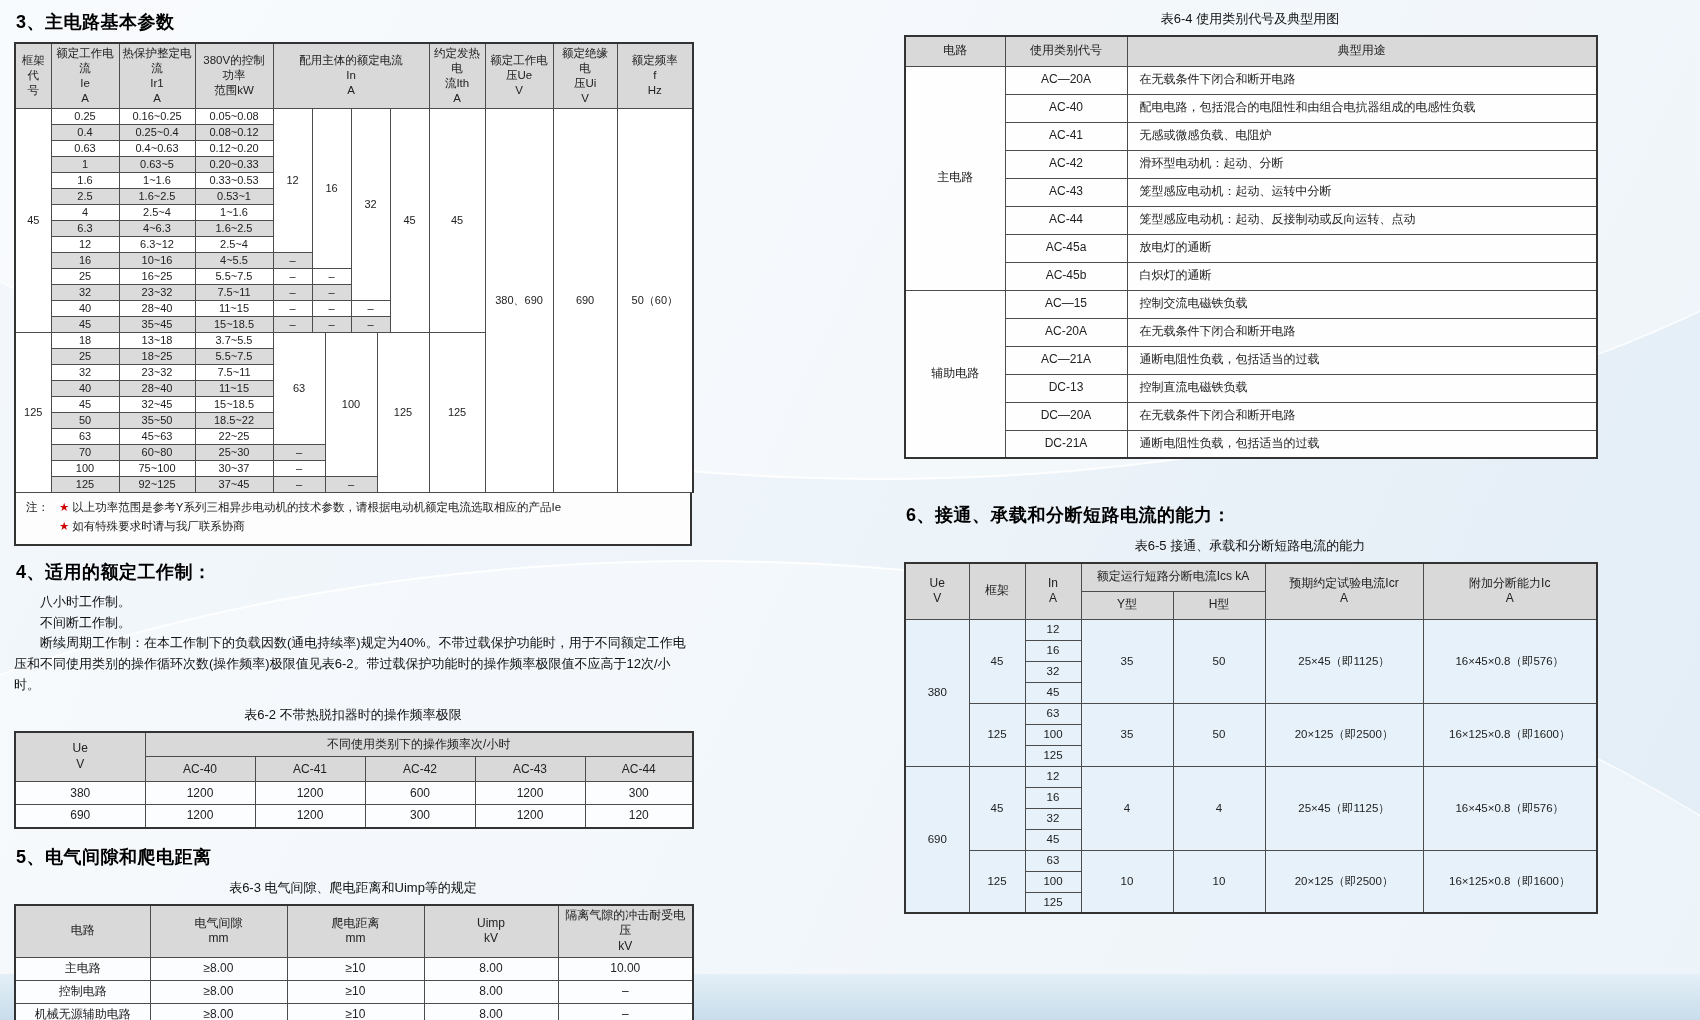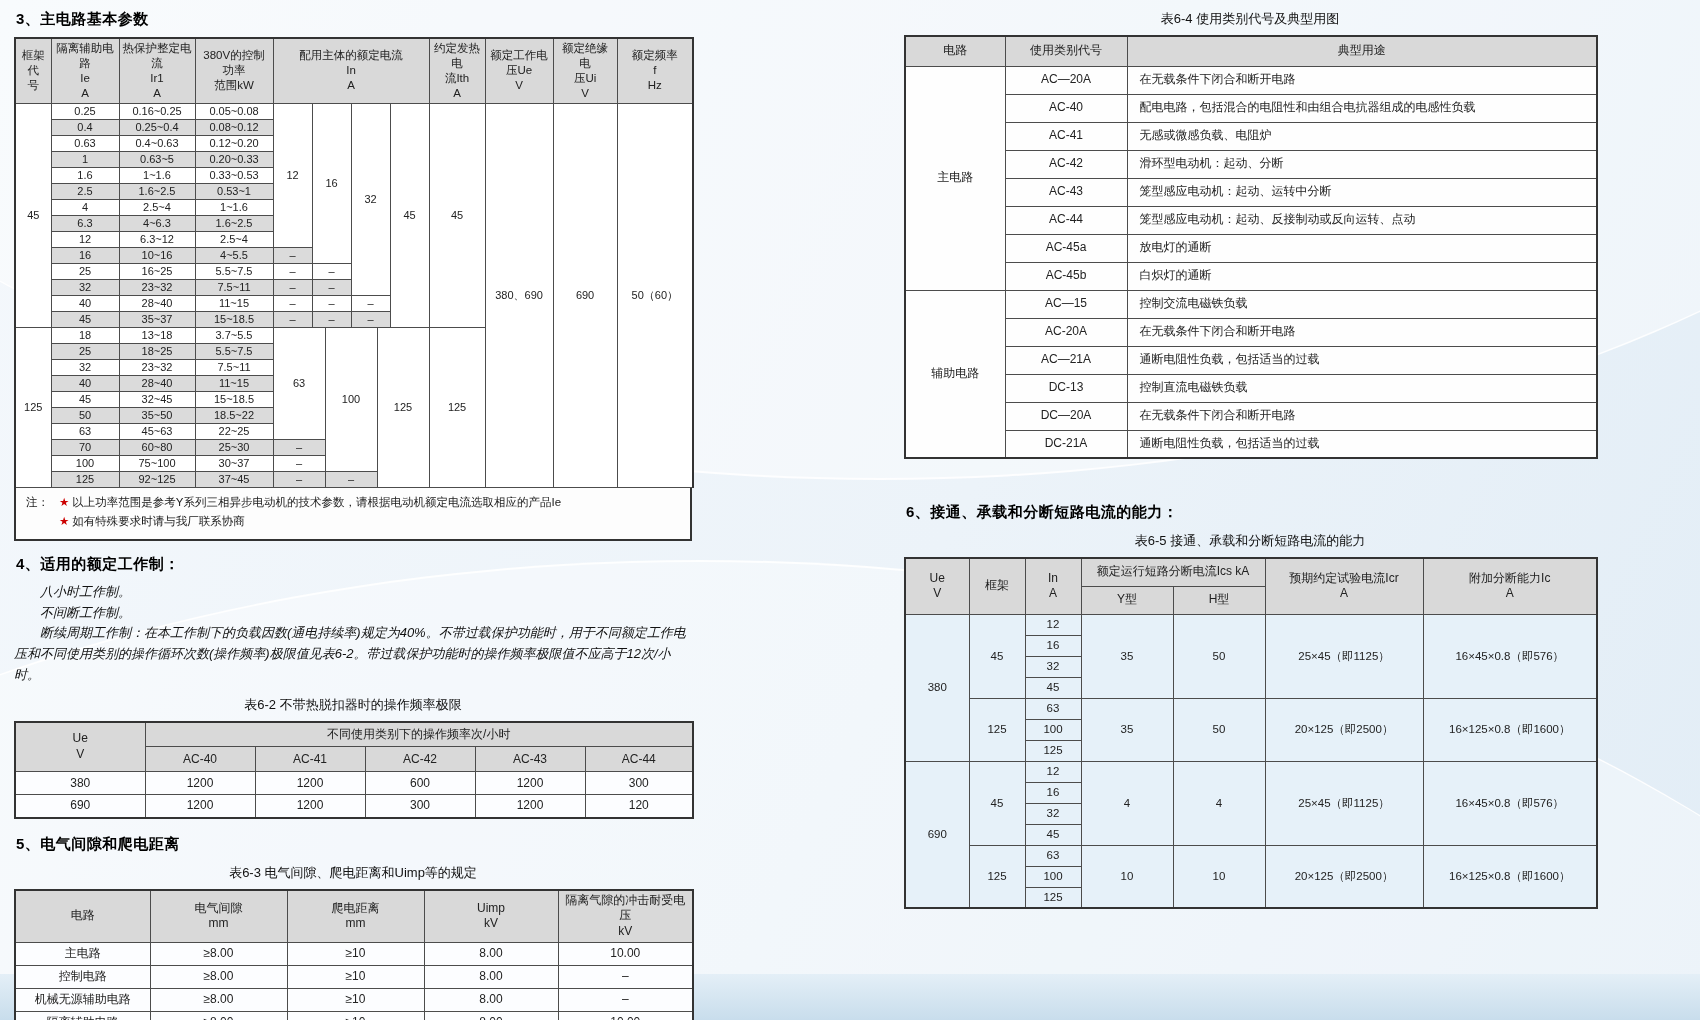--- a/index.html
+++ b/index.html
@@ -14,24 +14,24 @@
   .wave.w1 { width:2600px; height:1500px; border-radius:50%; top:-1020px; left:-420px;
              background:rgba(255,255,255,0.40); border-bottom:2px solid rgba(255,255,255,0.85); }
   .wave.w2 { width:2800px; height:1700px; border-radius:50%; top:560px; left:-700px;
              background:rgba(255,255,255,0.35); border-top:2px solid rgba(255,255,255,0.9); }
   .wave.w3 { width:100%; height:46px; bottom:0; left:0;
              background:linear-gradient(#e4eff7,#c8ddec); }
   .col { position:absolute; z-index:2; }
   .left-col  { left:14px;  top:8px;  width:678px; }
   .right-col { left:868px; top:6px;  width:692px;margin-left:36px; }
 
-  .sec-title { font-size:15px; font-weight:bold; color:#000; margin:2px 0 8px 2px; letter-spacing:0.5px; }
+  .sec-title { font-size:18px; font-weight:bold; color:#000; margin:2px 0 8px 2px; letter-spacing:0.5px; }
   .caption   { text-align:center; font-size:13px; color:#111; margin:10px 0 7px; }
   .para      { font-size:13px; line-height:1.6; text-indent:2em; color:#111; }
-  .para-block { margin:2px 0 2px 0;font-style:italic; }
+  .para-block { margin:2px 0 2px 0; }
 
   table { border-collapse:collapse; table-layout:fixed; width:100%; background:#fff; }
   .tbl  { border:2px solid #333; }
   .tbl th, .tbl td {
     border:1px solid #4c4c4c; text-align:center; vertical-align:middle;
     white-space:pre-line; font-size:12px; color:#222; padding:2px 3px; line-height:1.3;
   }
   .tbl th { background:#d9d9d9; font-weight:normal; }
   .tbl td.g { background:#dbdbdb;margin-left:44px; }
   .tbl td.lft { text-align:left; padding-left:12px; }
@@ -85,21 +85,21 @@
         <col style="width: 13px;">
         <col style="width: 56px;">
         <col style="width: 68px;">
         <col style="width: 64px;">
         <col style="width: 76px;">
       </colgroup>
       <thead>
         <tr>
           <th>框架代
 号</th>
-          <th>隔离辅助电路
+          <th>额定工作电流
 Ie
 A</th>
           <th>热保护整定电流
 Ir1
 A</th>
           <th>380V的控制功率
 范围kW</th>
           <th colspan="12">配用主体的额定电流
 In
 A</th>
@@ -195,21 +195,21 @@
         <tr>
           <td>40</td>
           <td>28~40</td>
           <td>11~15</td>
           <td colspan="3">–</td>
           <td colspan="3">–</td>
           <td colspan="3">–</td>
         </tr>
         <tr>
           <td class="g">45</td>
-          <td class="g">35~37</td>
+          <td class="g">35~45</td>
           <td class="g">15~18.5</td>
           <td colspan="3" class="g">–</td>
           <td colspan="3" class="g">–</td>
           <td colspan="3" class="g">–</td>
         </tr>
         <tr>
           <td rowspan="10">125</td>
           <td>18</td>
           <td>13~18</td>
           <td>3.7~5.5</td>

